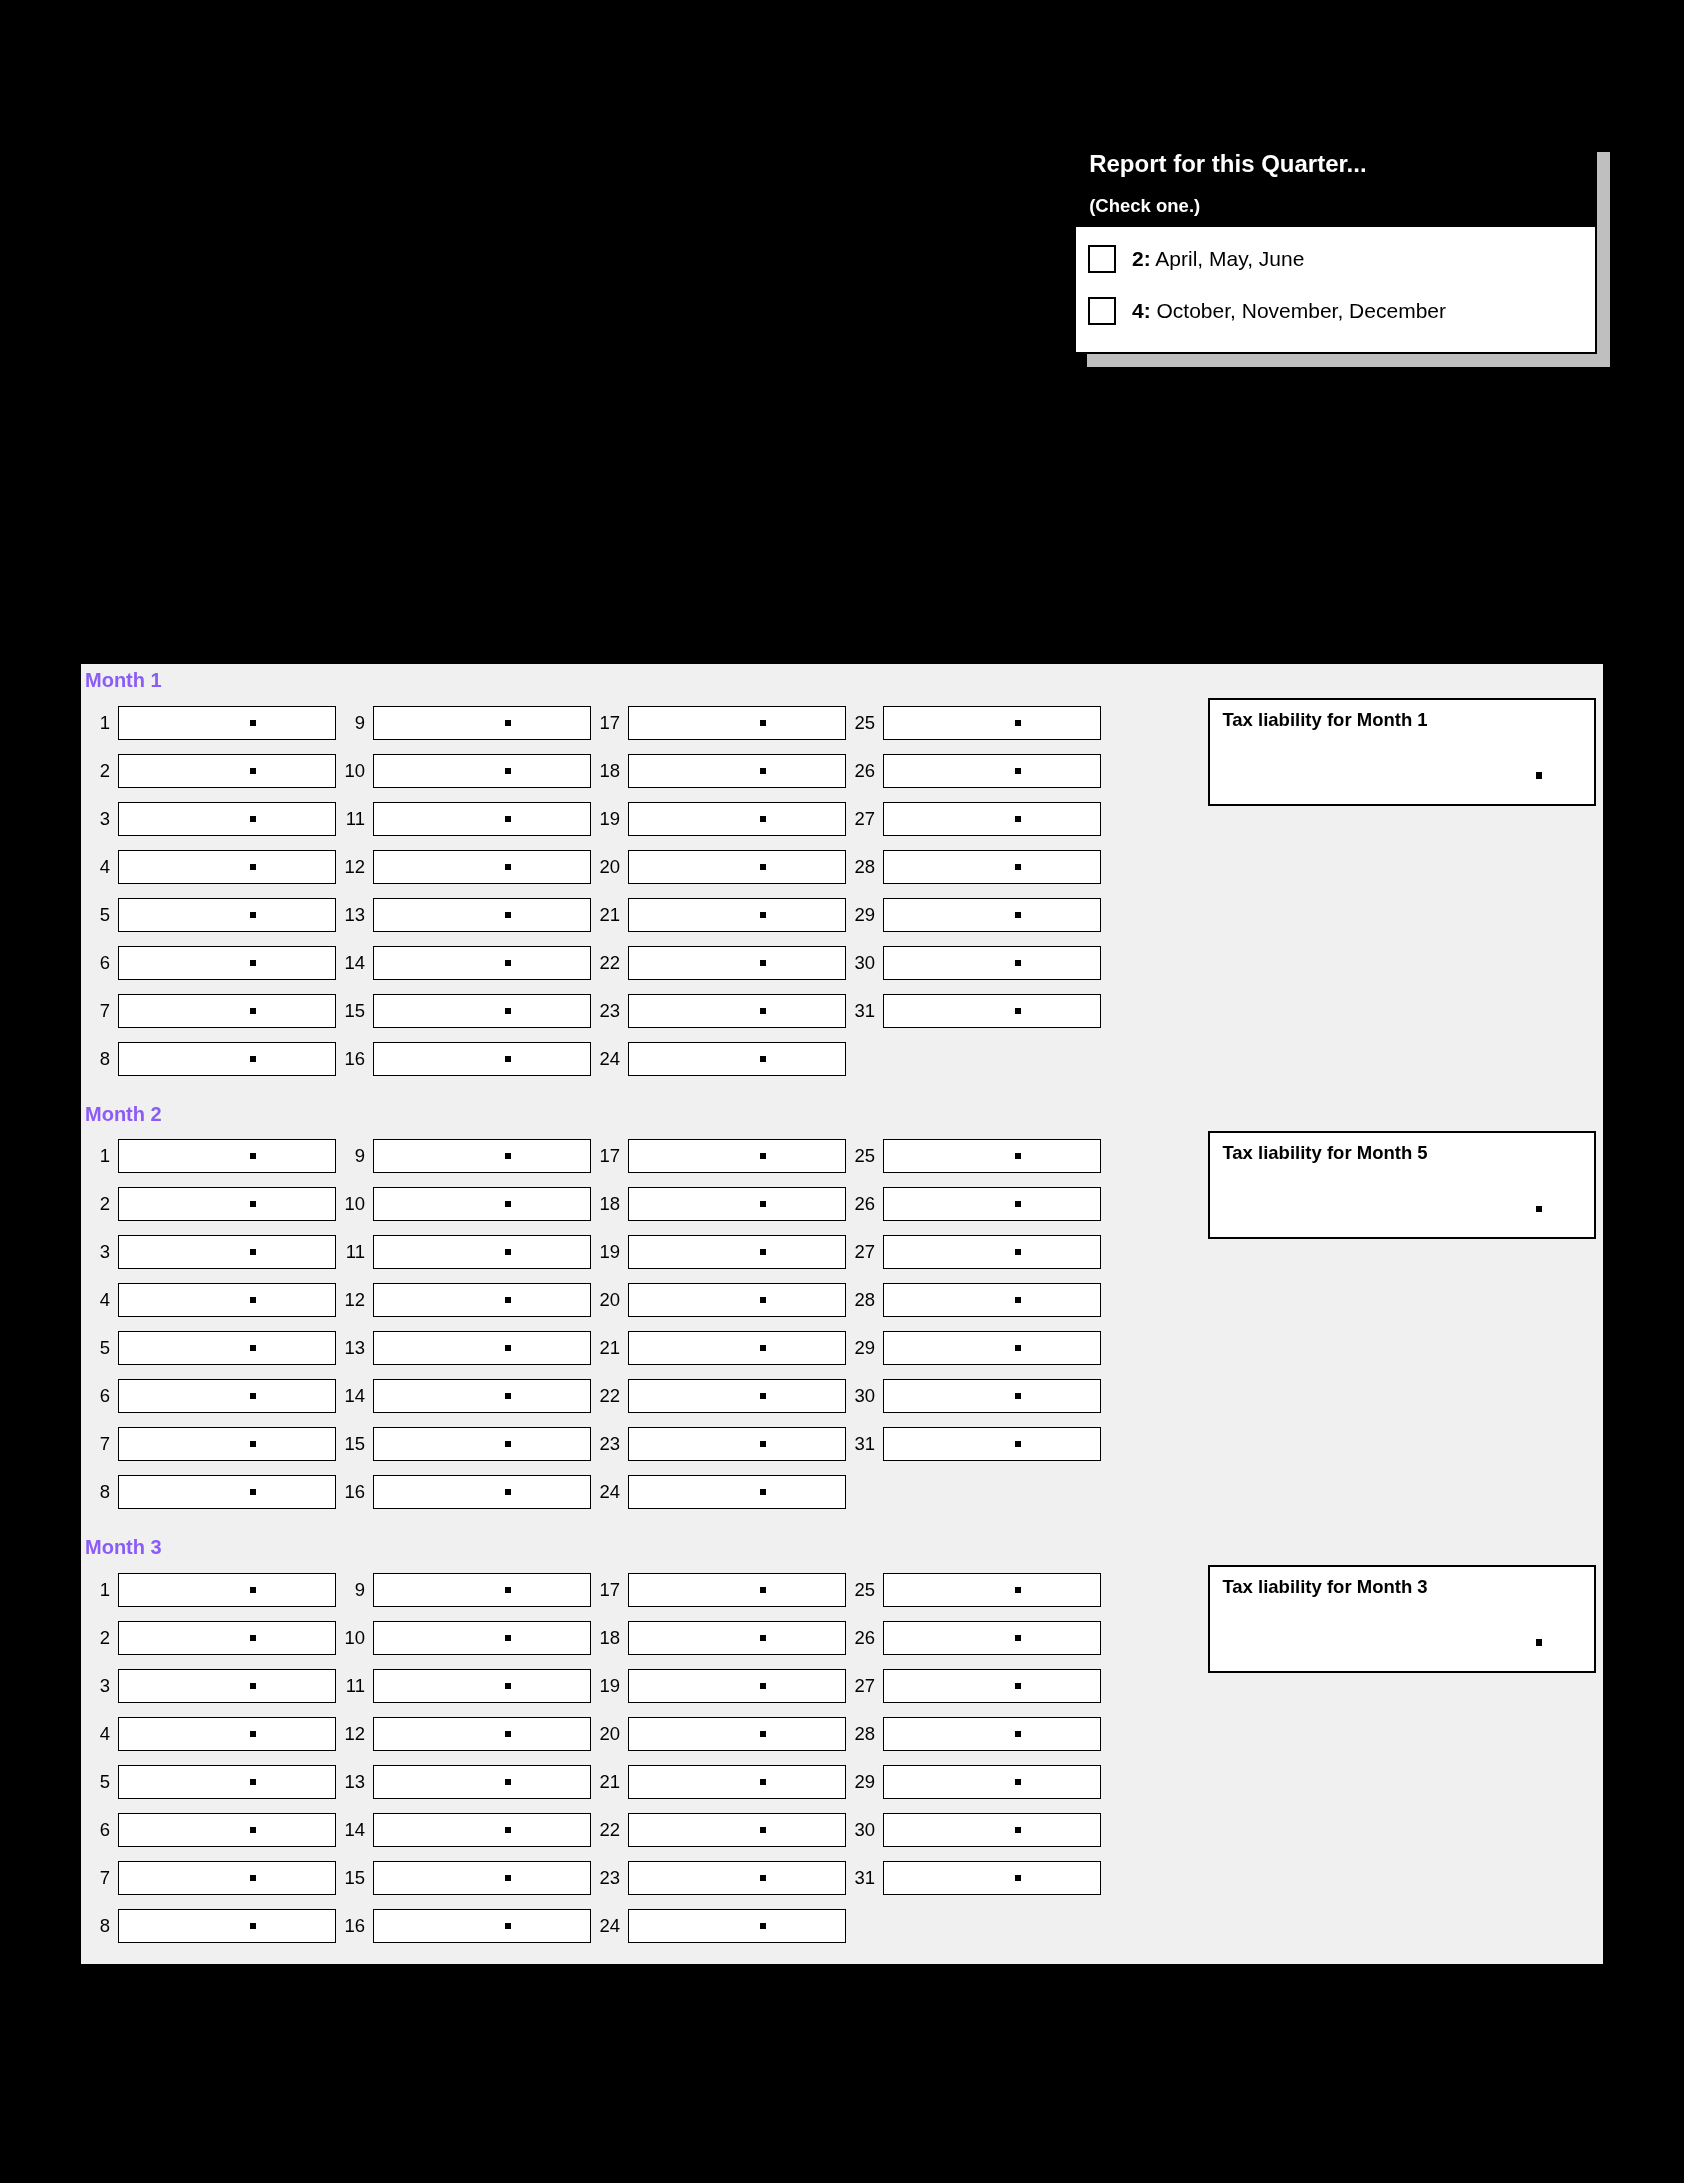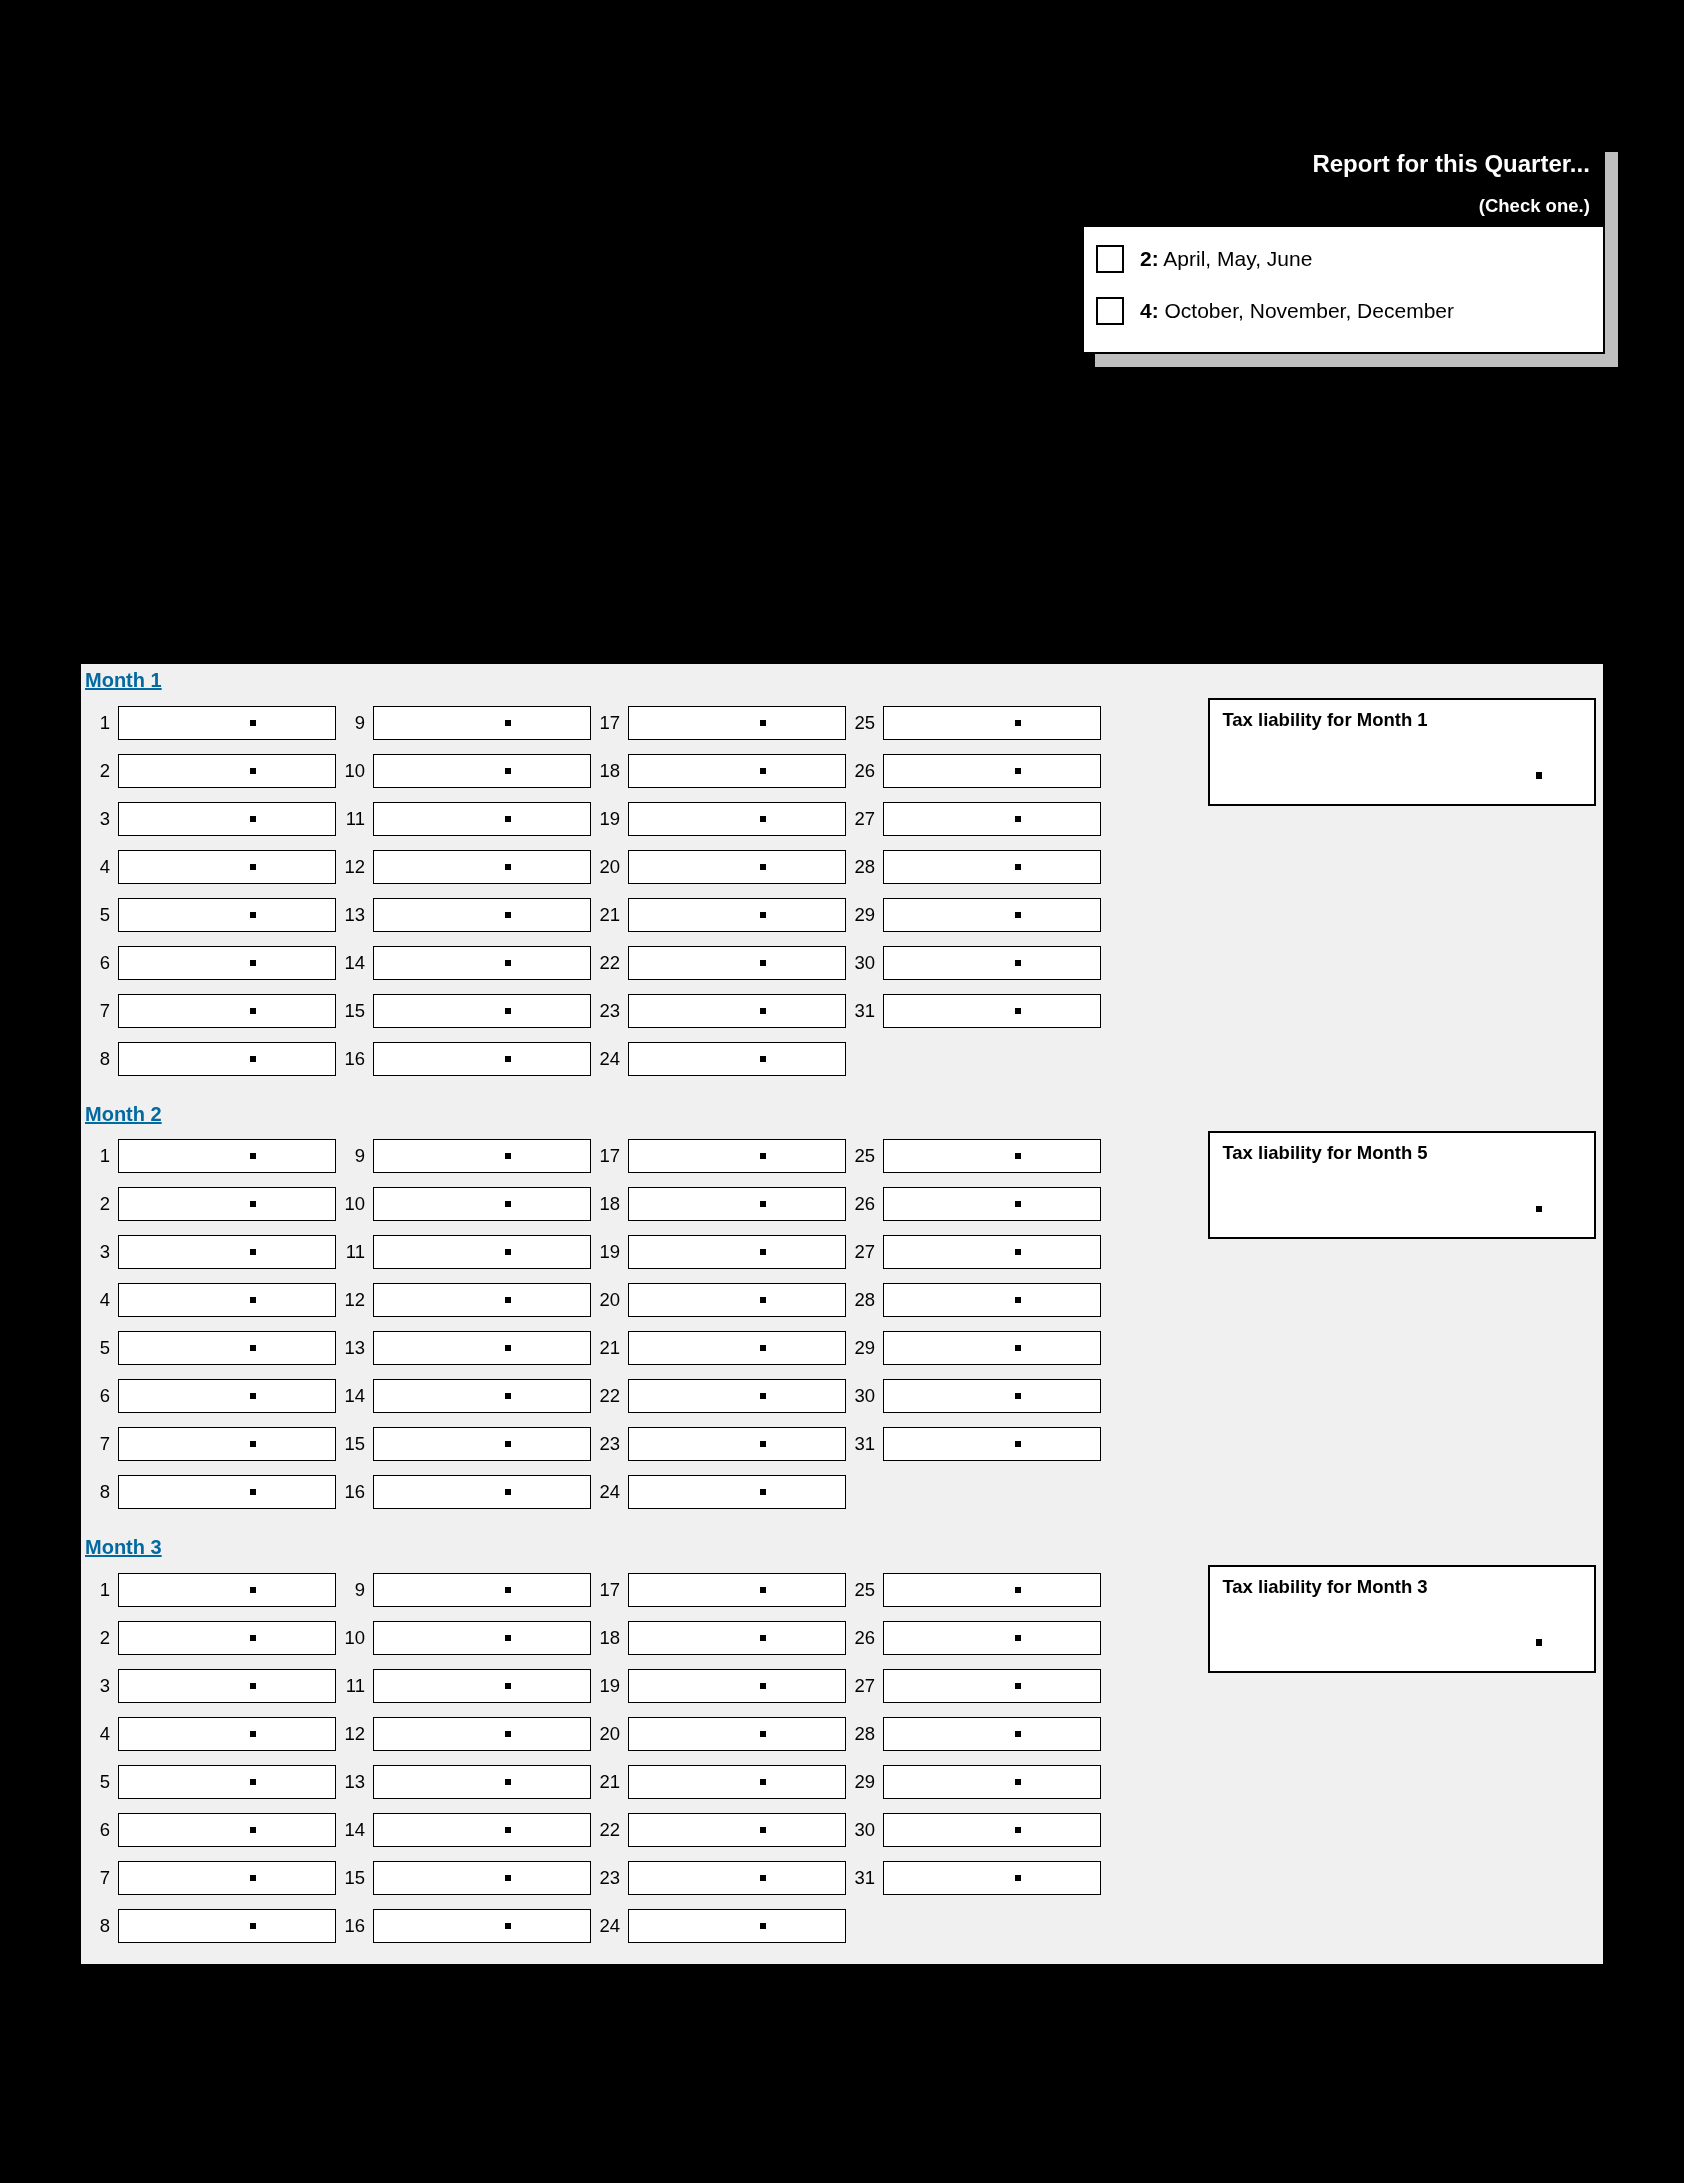--- a/index.html
+++ b/index.html
@@ -13,24 +13,23 @@
   .page {
     position: absolute;
     left: 79px;
     top: 0;
     width: 1526px;
   }
 
   
   .quarter-wrap {
     position: absolute;
-    right: 0;
+    right: 8px;
     top: 139px;
     width: 523px;
-    text-align: right;
   }
   .quarter-shadow {
     position: absolute;
     left: 13.2px;
     top: 13.2px;
     width: 523px;
     height: 100%;
     background: #bfbfbf;
   }
   .quarter-box {
@@ -82,22 +81,21 @@
     top: 662px;
     width: 1526px;
     background: #f0f0f0;
     border: 2px solid #000;
   }
   .month-block { }
   .month-title {
     font-size: 20px;
     font-weight: bold;
     padding: 5.3px 4px 4px 4px;
-    color: #0369a1;
-    text-decoration: underline;
+    color: #8b5cf6;
   }
   .month-body {
     position: relative;
     padding: 2.6px 0 14.6px 0;
   }
   .cols {
     display: flex;
     gap: 0;
   }
   .col {

